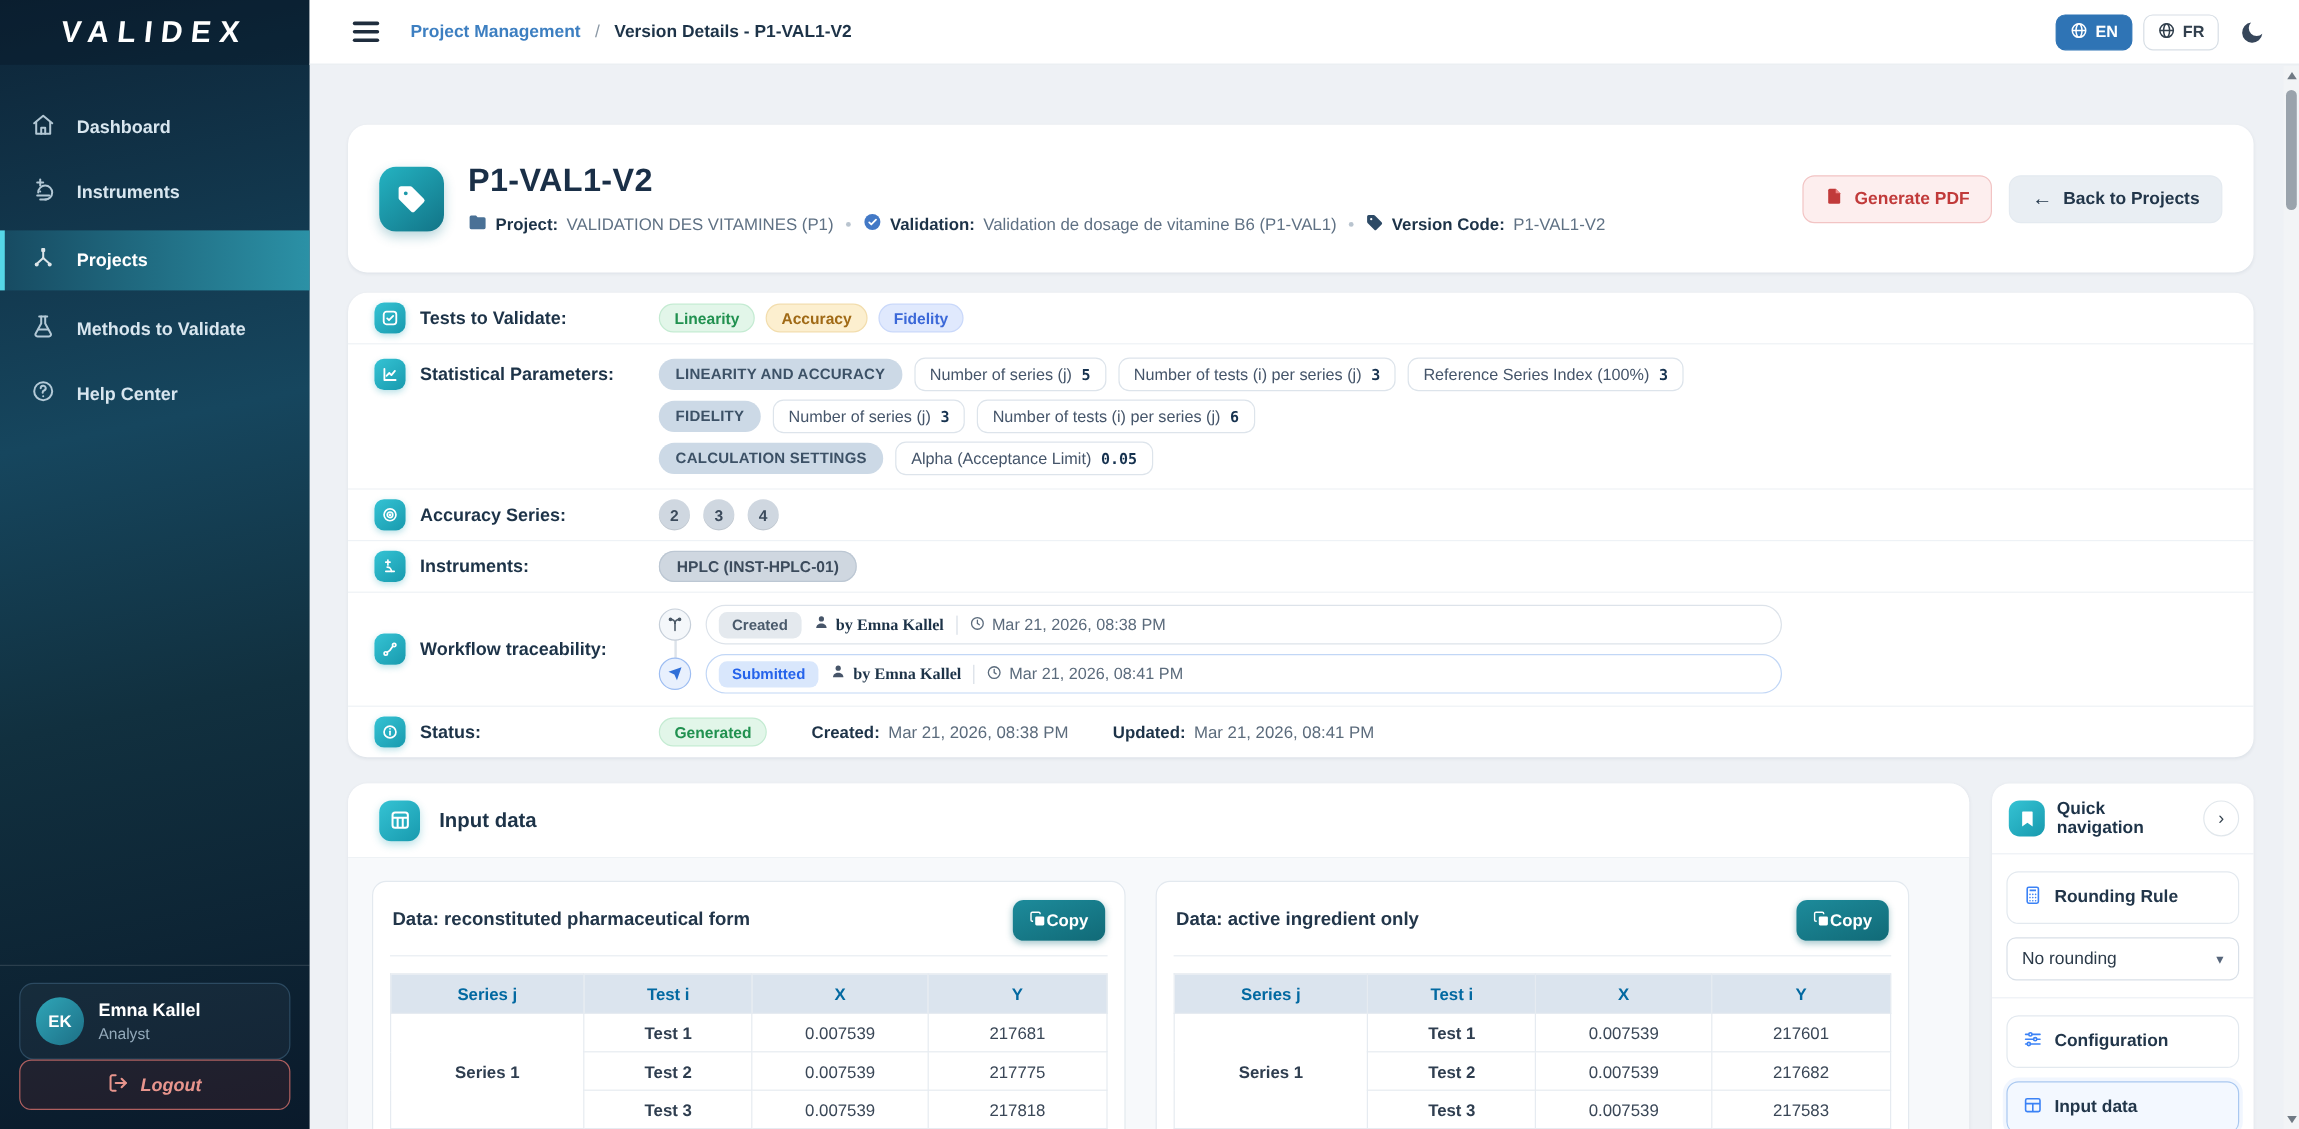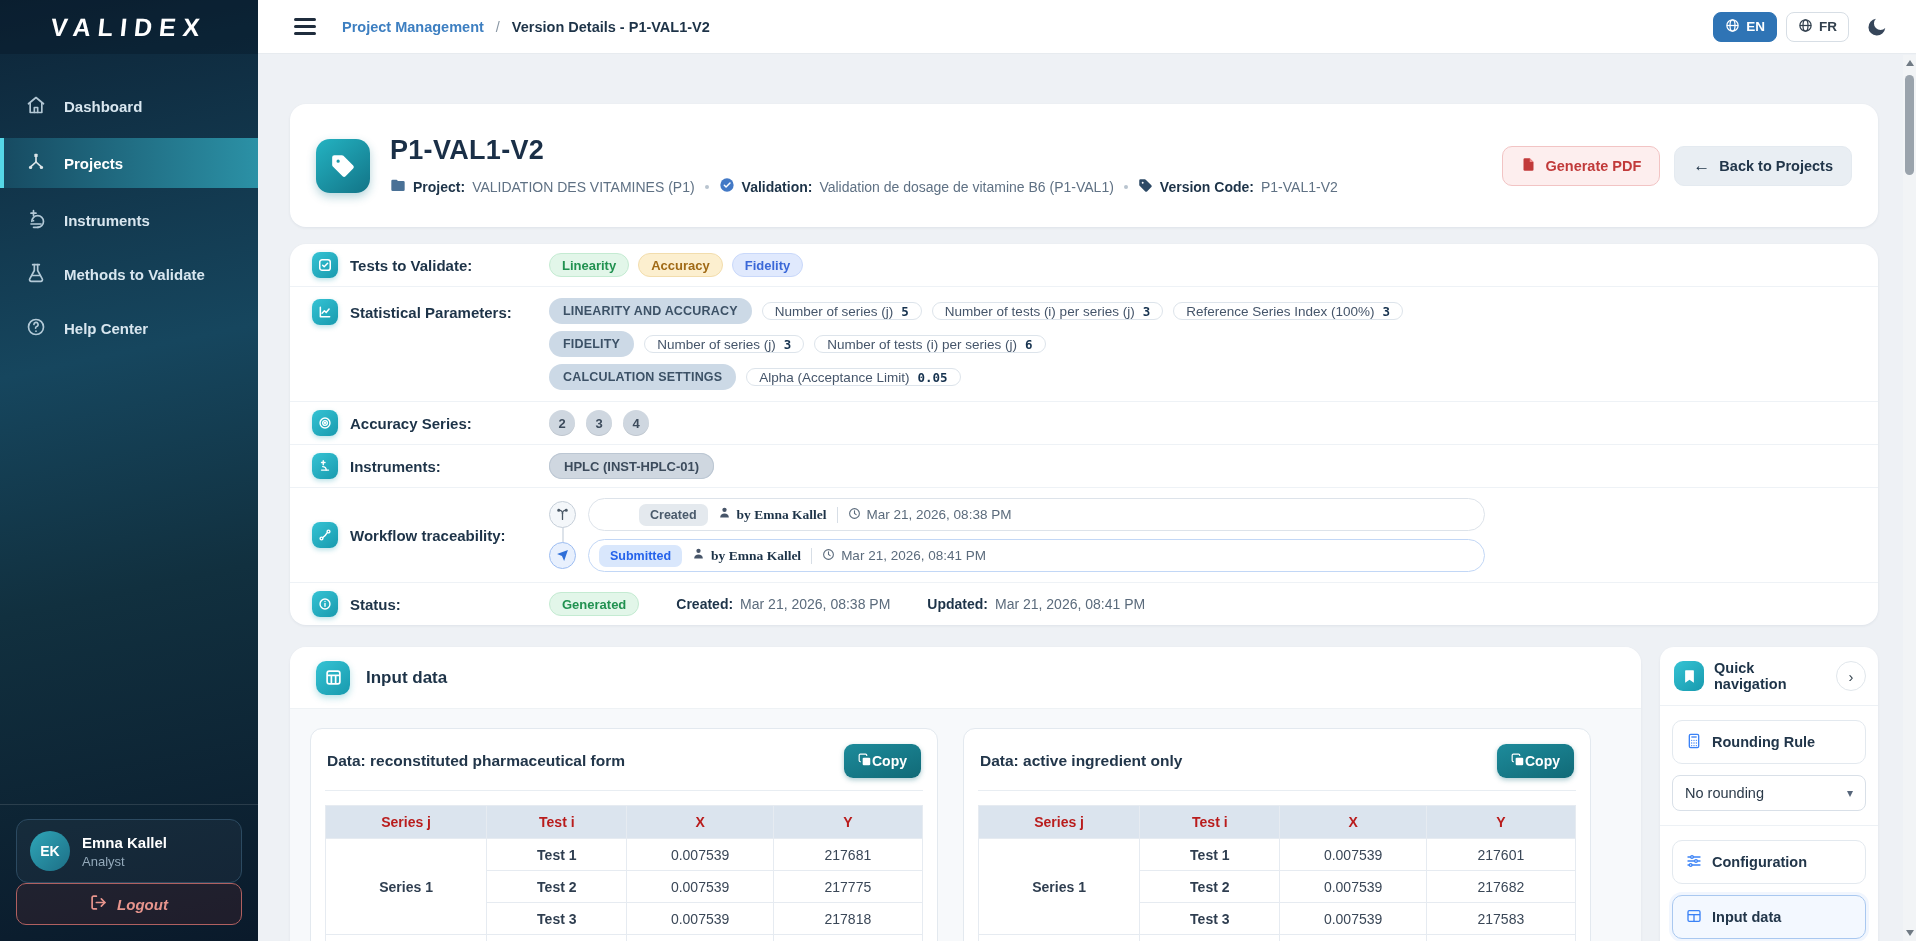--- a/index.html
+++ b/index.html
@@ -82,41 +82,41 @@
 
   .badge { height:24px; padding:0 12px; border-radius:12px; font-size:13px; font-weight:700; display:inline-flex; align-items:center; }
   .badge.green { background:#e2f6e9; color:#219150; border:1px solid #c4ebd2; }
   .badge.amber { background:#fcefcf; color:#a06a16; border:1px solid #f2ddad; }
   .badge.blue  { background:#e0e9fd; color:#3b68d8; border:1px solid #c9d8fa; }
 
   .stat-grid { display:flex; flex-direction:column; gap:7px; padding:1px 0; }
   .stat-row { display:flex; gap:10px; align-items:center; }
   .group-pill { height:26px; padding:0 14px; border-radius:14px; background:#ccd9e6; color:#3c5166;
     font-weight:700; font-size:12.5px; letter-spacing:.2px; display:inline-flex; align-items:center; }
-  .param-pill { height:18px; padding:0 12px; border-radius:9px; background:#fff; border:1px solid #dde4eb;
+  .param-pill { height:28px; padding:0 12px; border-radius:9px; background:#fff; border:1px solid #dde4eb;
     color:#45556a; font-size:13.5px; display:inline-flex; align-items:center; gap:8px; white-space:nowrap; }
   .param-val { font-weight:700; color:#16324f; font-family:"DejaVu Sans Mono",monospace; font-size:12.5px; }
 
   .series-circle { width:26px; height:26px; border-radius:50%; background:#cfd7e0; color:#3c4b5c;
     font-size:13px; font-weight:700; display:inline-flex; align-items:center; justify-content:center;
     box-shadow:inset 0 -1px 0 rgba(0,0,0,.08); margin-right:2px; }
   .instr-pill { height:26px; padding:0 15px; border-radius:13px; background:#cfd7e0; color:#3c4b5c;
     font-size:13px; font-weight:700; display:inline-flex; align-items:center; box-shadow:inset 0 0 0 1px #bcc7d3; }
 
   .wf-list { display:flex; flex-direction:column; gap:8px; flex:1; max-width:936px; position:relative; }
   .wf-list::before { content:""; position:absolute; left:13px; top:16px; bottom:16px; width:1.5px; background:#dde3ea; }
   .wf-item { display:flex; align-items:center; gap:12px; position:relative; }
   .wf-circle { width:27px; height:27px; border-radius:50%; flex:none; display:flex; align-items:center; justify-content:center; position:relative; }
   .wf-circle.gray { border:1.5px solid #c6cfd9; background:#f4f7fa; }
   .wf-circle.blue { border:1.5px solid #9dbdf2; background:#e8f0fd; }
   .wf-box { flex:1; height:33px; border-radius:17px; border:1px solid #dde3ea; background:#fff;
     display:flex; align-items:center; padding:0 10px; gap:10px; }
   .wf-box.blue { border-color:#c2d7f6; }
   .wf-badge { height:22px; padding:0 11px; border-radius:7px; font-size:12.5px; font-weight:700; display:inline-flex; align-items:center; }
-  .wf-badge.gray { background:#e4e9ee; color:#4a5a6b;margin-left:40px; }
+  .wf-badge.gray { background:#e4e9ee; color:#4a5a6b; }
   .wf-badge.blue { background:#d9e7fc; color:#2563eb; }
   .wf-by { font-size:13.5px; font-weight:700; color:#1d3348; display:flex; align-items:center; gap:6px;font-family:Liberation Serif, serif; }
   .wf-sep { width:1px; height:16px; background:#d7dee6; }
   .wf-date { font-size:13.5px; color:#5b6b7c; display:flex; align-items:center; gap:6px; }
 
   .status-meta { display:flex; align-items:center; gap:7px; margin-left:28px; font-size:14px; }
   .status-date { color:#5b6b7c; }
 
   
   .bottom-flex { display:flex; gap:19px; margin-top:22px; align-items:flex-start; }
@@ -128,21 +128,21 @@
     display:flex; align-items:center; justify-content:center; }
   .input-title { font-size:17px; font-weight:800; color:#1d3348; }
   .input-body { display:flex; gap:25px; padding:19px 50px 30px 20px; }
   .data-card { flex:1; min-width:0; background:#fff; border:1px solid #e3e9ef; border-radius:12px; padding:13px 14px; }
   .data-card-head { display:flex; align-items:center; justify-content:space-between; padding:2px 2px 12px; border-bottom:1px solid #e8edf2; }
   .data-title { font-size:15.5px; font-weight:800; color:#22364a; }
   .btn-copy { height:34px; padding:0 14px; border-radius:9px; border:none; cursor:pointer;
     background:linear-gradient(160deg,#1d8b9b,#116a77); color:#fff; font-weight:700; font-size:14px;
     display:flex; align-items:center; gap:0; box-shadow:0 2px 5px rgba(17,106,119,.35); font-family:inherit; }
   table { width:100%; border-collapse:collapse; margin-top:14px; font-size:14px; table-layout:fixed; }
-  th { background:#dbe4ee; color:#b91c1c; font-weight:700; height:33px; border:1px solid #e6ebf1; }
+  th { background:#dbe4ee; color:#0369a1; font-weight:700; height:33px; border:1px solid #e6ebf1; }
   td { border:1px solid #e6ebf1; height:32px; text-align:center; color:#3a4757; background:#fff; }
   td.bold { font-weight:700; color:#2f3e50; }
   col.c1 { width:27%; } col.c2 { width:23.5%; } col.c3 { width:24.5%; } col.c4 { width:25%; }
 
   
   .quicknav { width:218px; flex:none; background:#fff; border-radius:14px; box-shadow:0 1px 3px rgba(16,42,67,.06); padding-bottom:24px; }
   .qn-header { display:flex; align-items:center; gap:10px; padding:13px 12px 13px 14px; border-bottom:1px solid #edf1f5; }
   .qn-icon { width:30px; height:30px; border-radius:9px; flex:none;
     background:linear-gradient(140deg,#35c3d4,#189aae); display:flex; align-items:center; justify-content:center; }
   .qn-title { font-size:14.5px; font-weight:800; color:#1d3348; flex:1; }
@@ -178,45 +178,45 @@
       <div class="menu-item">
         <span>
           <svg width="20" height="20" viewBox="0 0 24 24" fill="none" stroke="#cfe2ee" stroke-width="2" stroke-linecap="round" stroke-linejoin="round">
               <path d="M3 10.5 12 3l9 7.5"></path>
               <path d="M5 9.5V21h14V9.5"></path>
               <path d="M10 21v-6h4v6"></path>
             </svg>
         </span>
         <span>Dashboard</span>
       </div>
+      <div class="menu-item">
+        <span>
+          <svg width="20" height="20" viewBox="0 0 24 24" fill="none" stroke="#cfe2ee" stroke-width="2" stroke-linecap="round" stroke-linejoin="round">
+              <path d="M6 18h12"></path>
+              <path d="M9 22h6"></path>
+              <path d="M14 22a7 7 0 1 0-7-7"></path>
+              <path d="M9 14h.01"></path>
+              <path d="M9 2v6"></path>
+              <path d="M6 5h6"></path>
+            </svg>
+        </span>
+        <span>Instruments</span>
+      </div>
       <div class="menu-item active">
         <span>
           <svg width="20" height="20" viewBox="0 0 24 24" fill="none" stroke="#ffffff" stroke-width="2" stroke-linecap="round">
               <path d="M12 12V5"></path>
               <path d="M12 12 6.5 17"></path>
               <path d="M12 12l5.5 5"></path>
               <rect x="10" y="2" width="4" height="4" rx="1" fill="#fff" stroke="none"></rect>
               <circle cx="5.5" cy="18.5" r="2" fill="#fff" stroke="none"></circle>
               <circle cx="18.5" cy="18.5" r="2" fill="#fff" stroke="none"></circle>
             </svg>
         </span>
         <span>Projects</span>
-      </div>
-      <div class="menu-item">
-        <span>
-          <svg width="20" height="20" viewBox="0 0 24 24" fill="none" stroke="#cfe2ee" stroke-width="2" stroke-linecap="round" stroke-linejoin="round">
-              <path d="M6 18h12"></path>
-              <path d="M9 22h6"></path>
-              <path d="M14 22a7 7 0 1 0-7-7"></path>
-              <path d="M9 14h.01"></path>
-              <path d="M9 2v6"></path>
-              <path d="M6 5h6"></path>
-            </svg>
-        </span>
-        <span>Instruments</span>
       </div>
       <div class="menu-item">
         <span>
           <svg width="20" height="20" viewBox="0 0 24 24" fill="none" stroke="#cfe2ee" stroke-width="2" stroke-linecap="round" stroke-linejoin="round">
               <path d="M10 2v7L4.5 19a2 2 0 0 0 1.8 3h11.4a2 2 0 0 0 1.8-3L14 9V2"></path>
               <path d="M8 2h8"></path>
               <path d="M7 15h10"></path>
             </svg>
         </span>
         <span>Methods to Validate</span>

